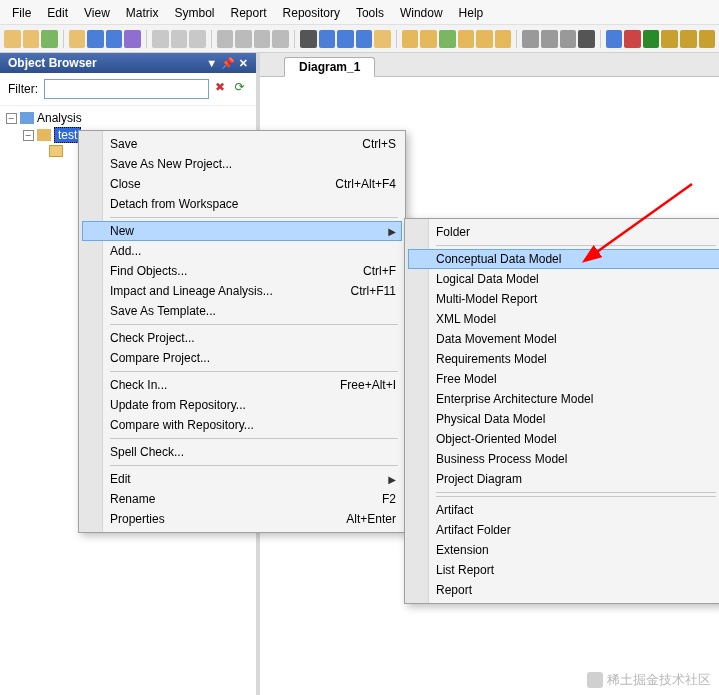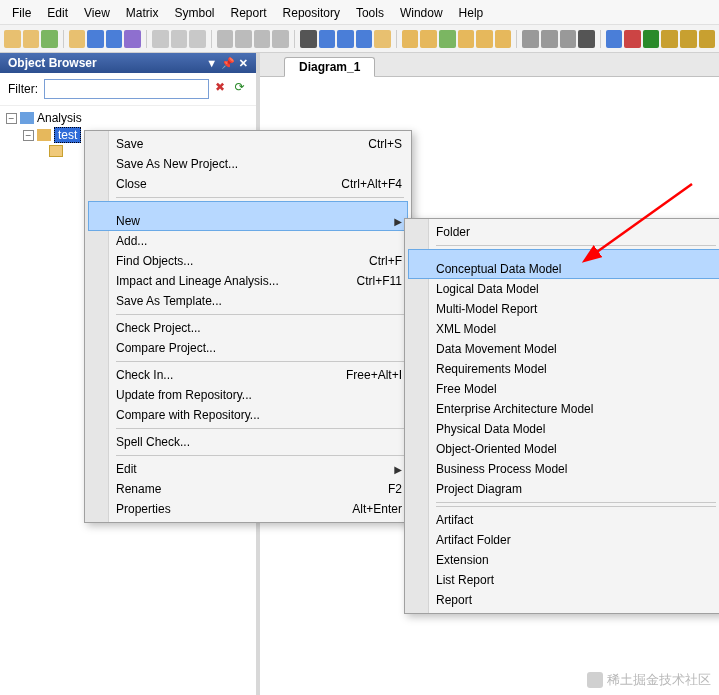--- a/index.html
+++ b/index.html
@@ -100,31 +100,31 @@
   
   .ctx-menu {
     position: absolute;
     background: #f4f4f4;
     border: 1px solid #a0a0a0;
     box-shadow: 3px 3px 8px rgba(0,0,0,0.25);
     padding: 3px 3px;
     min-width: 320px;
     z-index: 100;
   }
-  .ctx-menu.main-ctx { left: 84px; top: 130px; width: 328px; }
+  .ctx-menu.main-ctx { left: 78px; top: 130px; width: 328px; }
   .ctx-menu.sub-ctx  { left: 404px; top: 218px; width: 265px; }
   .ctx-item {
     display: flex;
     align-items: center;
     padding: 3px 6px 3px 28px;
     position: relative;
     cursor: default;
     white-space: nowrap;
   }
-  .ctx-item.hl { background: #b7d8ff; border: 1px solid #6aa9e6; padding: 12px 5px 2px 27px; }
+  .ctx-item.hl { background: #b7d8ff; border: 1px solid #6aa9e6; padding: 2px 5px 2px 27px; }
   .ctx-item .shortcut { margin-left: auto; padding-left: 20px; color: #000; }
   .ctx-item .submenu-arrow { margin-left: auto; font-size: 10px; color: #333; }
   .ctx-sep { height: 1px; background: #c8c8c8; margin: 3px 4px 3px 28px; }
   .ctx-gutter {
     position: absolute; left: 0; top: 0; bottom: 0; width: 24px;
     background: #e6e6e6; border-right: 1px solid #d4d4d4;
   }
   
   .arrow {
     position: absolute;
@@ -253,20 +253,23 @@
       <span>Save</span>
       <span class="shortcut">Ctrl+S</span>
     </div>
     <div class="ctx-item">
       <span>Save As New Project...</span>
     </div>
     <div class="ctx-item">
       <span>Close</span>
       <span class="shortcut">Ctrl+Alt+F4</span>
     </div>
+    <div class="ctx-item">
+      <span>Detach from Workspace</span>
+    </div>
     <div class="ctx-sep"></div>
     <div class="ctx-item hl">
       <span>New</span>
       <span class="submenu-arrow">▶</span>
     </div>
     <div class="ctx-item">
       <span>Add...</span>
     </div>
     <div class="ctx-item">
       <span>Find Objects...</span>

